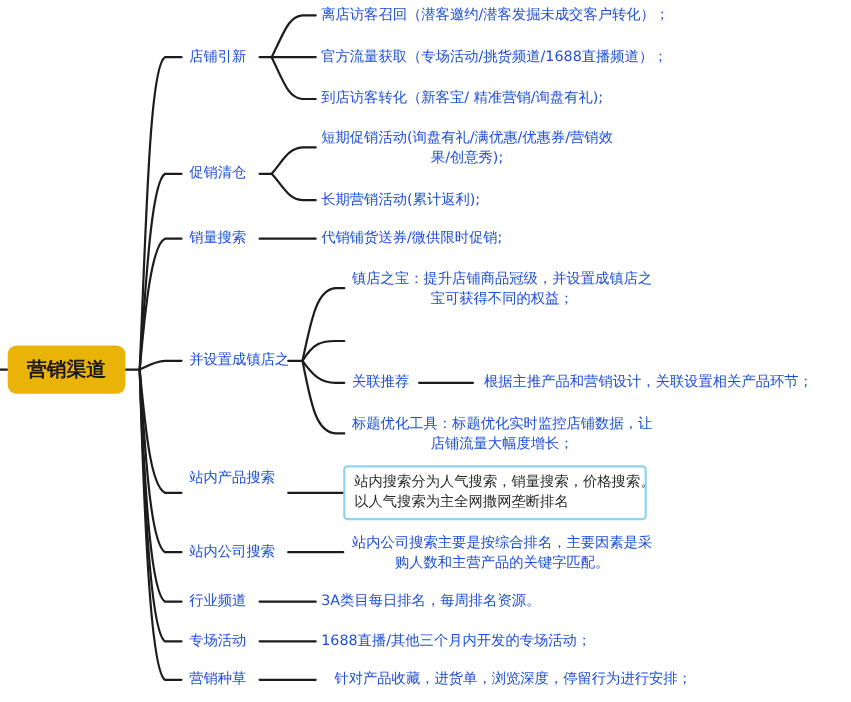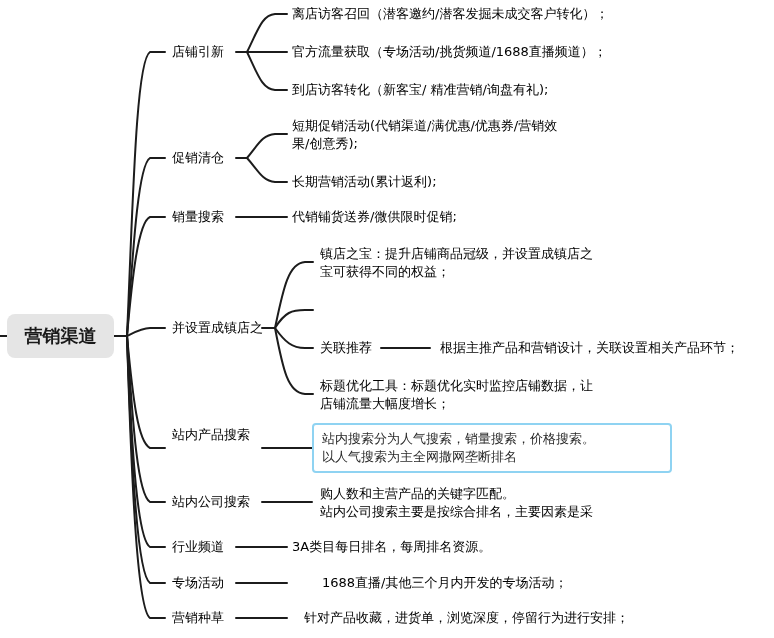--- a/index.html
+++ b/index.html
@@ -1,27 +1,27 @@
 <!DOCTYPE html>
 <html><head>
 <meta charset="utf-8">
 <style>
   html, body { margin:0; padding:0; background:#ffffff; }
   body { width:774px; height:638px; position:relative; overflow:hidden;
          font-family: "DejaVu Sans", "Liberation Sans", sans-serif; color:#222; }
   #map { position:absolute; left:0; top:0; width:774px; height:638px; }
   svg.lines { position:absolute; left:0; top:0; }
   svg.lines path { fill:none; stroke:#1c1c1c; stroke-width:2; stroke-linecap:round; }
-  .node { position:absolute; white-space:nowrap; line-height:18px; font-size:13px; color:#000000; }
-  .root { position:absolute; left:7px; top:314px; width:107px; height:44px; background:#e5e5e5;
+  .node { position:absolute; white-space:nowrap; line-height:18px; font-size:13px; color:#1d4ed8;text-align:center; }
+  .root { position:absolute; left:7px; top:314px; width:107px; height:44px; background:#eab308;
           border-radius:8px; display:flex; align-items:center; justify-content:center;
           font-size:18px; font-weight:bold; color:#1a1a1a; }
   .l1 { font-size:13px; }
   .l2 { font-size:13px; }
-  .boxed { position:absolute; left:312px; top:423px; width:360px; height:50px; border:2px solid #8fd3f2;
+  .boxed { position:absolute; left:312px; top:423px; width:276px; height:50px; border:2px solid #8fd3f2;
            border-radius:4px; background:#fff; box-sizing:border-box; padding:5px 0 0 8px; }
   .boxed div { font-size:13px; line-height:18px; white-space:nowrap; color:#2a2a2a; }
 </style>
 </head>
 <body>
 
 <div id="map">
   <svg class="lines" width="774" height="638">
 
     <path d="M0 336 H7"></path>
@@ -78,21 +78,21 @@
   <div class="node l1" style="left:172px;top:493px;"><span>站内公司搜索</span></div>
   <div class="node l1" style="left:172px;top:538px;"><span>行业频道</span></div>
   <div class="node l1" style="left:172px;top:574px;"><span>专场活动</span></div>
   <div class="node l1" style="left:172px;top:609px;"><span>营销种草</span></div>
 
   <div class="node l2" style="left:292px;top:5px;"><span>离店访客召回（潜客邀约/潜客发掘未成交客户转化）；</span></div>
   <div class="node l2" style="left:292px;top:43px;"><span>官方流量获取（专场活动/挑货频道/1688直播频道）；</span></div>
   <div class="node l2" style="left:292px;top:81px;"><span>到店访客转化（新客宝/ 精准营销/询盘有礼);</span></div>
 
   <div class="node l2" style="left:292px;top:117px;">
-    <div>短期促销活动(代销渠道/满优惠/优惠券/营销效</div>
+    <div>短期促销活动(询盘有礼/满优惠/优惠券/营销效</div>
     <div>果/创意秀);</div>
   </div>
   <div class="node l2" style="left:292px;top:173px;"><span>长期营销活动(累计返利);</span></div>
 
   <div class="node l2" style="left:292px;top:208px;"><span>代销铺货送券/微供限时促销;</span></div>
 
   <div class="node l2" style="left:320px;top:245px;">
     <div>镇店之宝：提升店铺商品冠级，并设置成镇店之</div>
     <div>宝可获得不同的权益；</div>
   </div>
@@ -102,20 +102,20 @@
     <div>标题优化工具：标题优化实时监控店铺数据，让</div>
     <div>店铺流量大幅度增长；</div>
   </div>
 
   <div class="boxed">
     <div>站内搜索分为人气搜索，销量搜索，价格搜索。</div>
     <div>以人气搜索为主全网撒网垄断排名</div>
   </div>
 
   <div class="node l2" style="left:320px;top:485px;">
+    <div>站内公司搜索主要是按综合排名，主要因素是采</div>
     <div>购人数和主营产品的关键字匹配。</div>
-    <div>站内公司搜索主要是按综合排名，主要因素是采</div>
   </div>
 
   <div class="node l2" style="left:292px;top:538px;"><span>3A类目每日排名，每周排名资源。</span></div>
-  <div class="node l2" style="left:292px;top:574px;margin-left:30px;"><span>1688直播/其他三个月内开发的专场活动；</span></div>
+  <div class="node l2" style="left:292px;top:574px;"><span>1688直播/其他三个月内开发的专场活动；</span></div>
   <div class="node l2" style="left:304px;top:609px;"><span>针对产品收藏，进货单，浏览深度，停留行为进行安排；</span></div>
 </div>
 
 </body></html>

